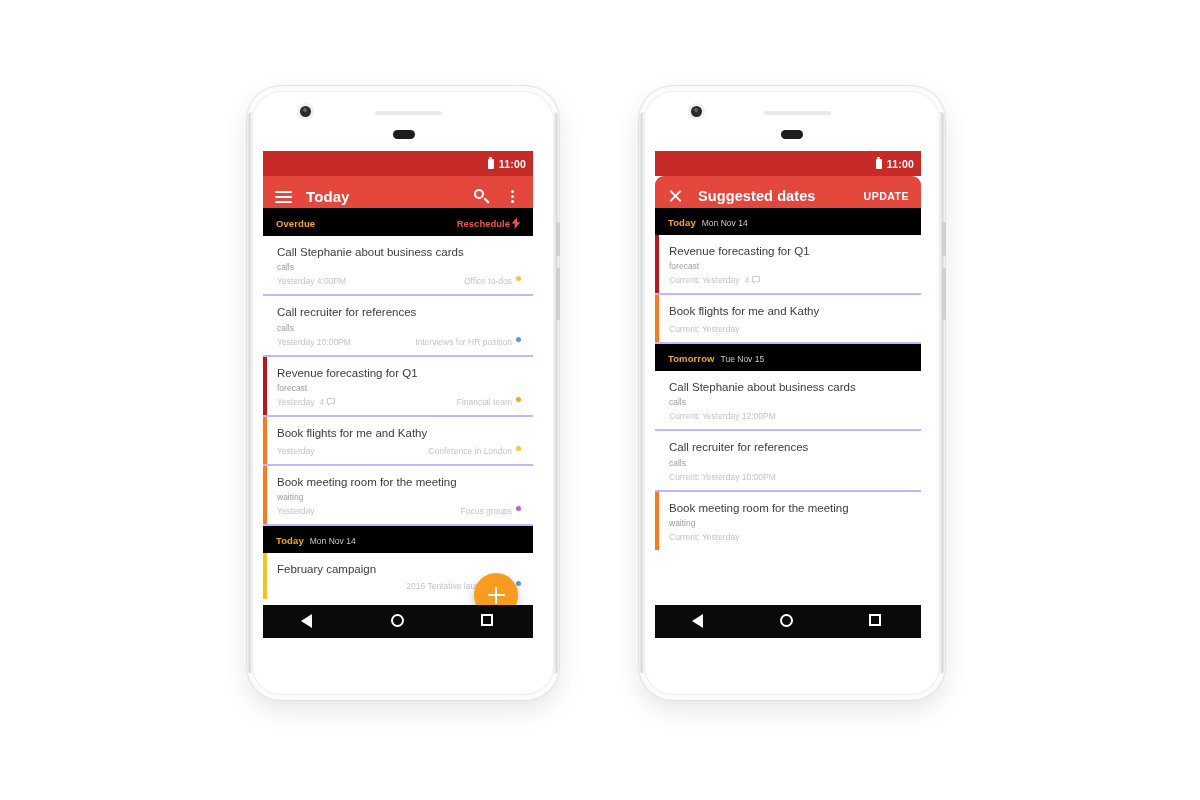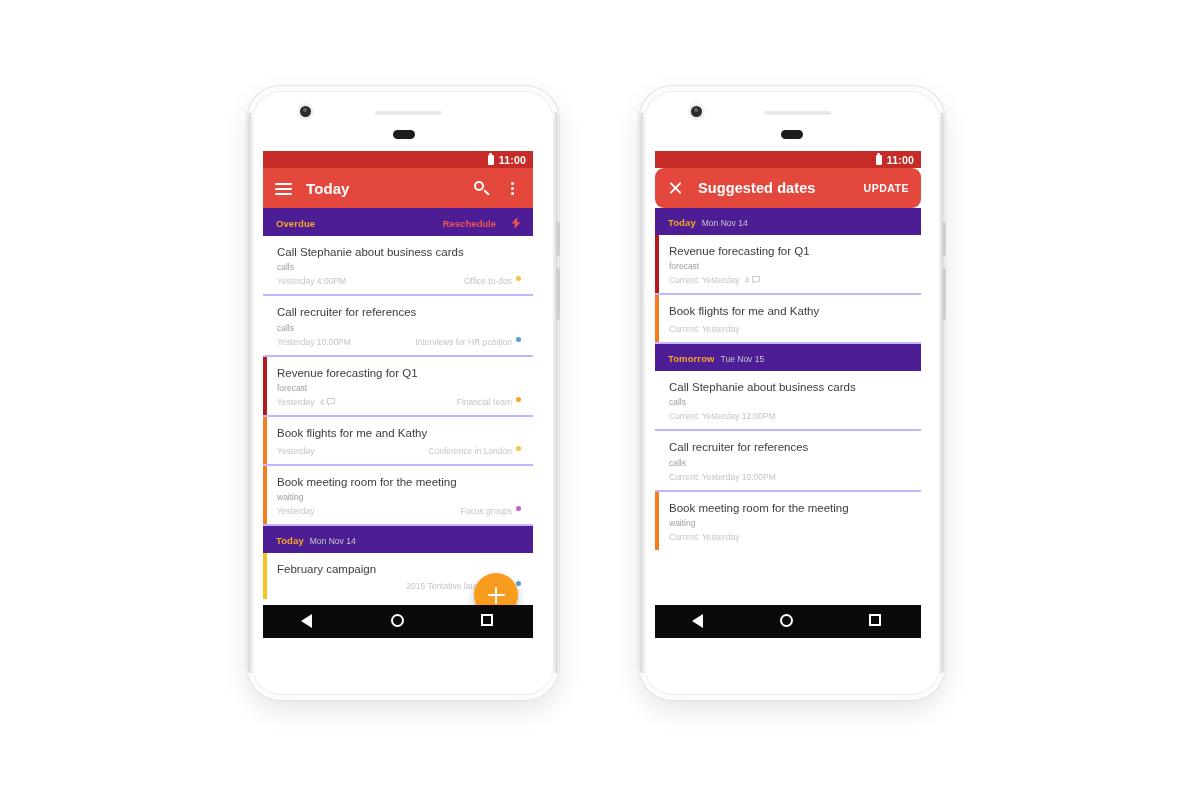--- a/index.html
+++ b/index.html
@@ -23,21 +23,21 @@
     background:#cfcfcf;}
   .cam{position:absolute;width:11px;height:11px;border-radius:50%;
     background:#2b2b2b;box-shadow:0 0 0 3px #f0f0f0;}
   .cam::after{content:"";position:absolute;left:3px;top:2px;width:4px;height:4px;
     border-radius:50%;background:#5a6470;}
   .grille{position:absolute;height:4px;border-radius:2px;background:#eaeaea;}
   .sensor{position:absolute;width:22px;height:9px;border-radius:5px;background:#1d1d1d;}
 
   
   .screen{position:absolute;overflow:hidden;background:#ffffff;}
-  .statusbar{height:17px;background:#c62b28;display:flex;align-items:center;
+  .statusbar{height:25px;background:#c62b28;display:flex;align-items:center;
     justify-content:flex-end;padding-right:7px;gap:5px;}
   .sb-batt{width:6px;height:10px;border-radius:1px;background:#fff;position:relative;}
   .sb-batt::before{content:"";position:absolute;left:1.5px;top:-2px;width:3px;height:2px;
     background:#fff;border-radius:1px;}
   .sb-time{color:#fff;font-size:10.5px;font-weight:bold;letter-spacing:.2px;}
 
   .appbar{height:40px;background:#e4473c;display:flex;align-items:center;
     padding:0 12px;gap:14px;}
   .appbar.sug{background:#e4473c;border-radius:9px;}
   .ab-title{color:#fff;font-size:15px;font-weight:bold;flex:1;letter-spacing:.1px;}
@@ -52,28 +52,28 @@
     border:2px solid #fff;box-sizing:border-box;}
   .ic-search i{position:absolute;right:1px;bottom:1px;width:7px;height:2px;background:#fff;
     border-radius:1px;transform:rotate(45deg);transform-origin:right center;}
   .ic-more i{position:absolute;left:7px;width:3px;height:3px;border-radius:50%;background:#fff;}
   .ic-more i:nth-child(1){top:2px;} .ic-more i:nth-child(2){top:7px;} .ic-more i:nth-child(3){top:12px;}
   .ab-update{color:#fff;font-size:10.5px;font-weight:bold;letter-spacing:.5px;}
 
   .list{position:absolute;left:0;right:0;bottom:0;overflow:hidden;background:#fff;}
 
   .hdr{position:relative;padding:9px 12px 7px 13px;display:flex;align-items:center;
-    justify-content:space-between;background:#4c1d95;}
+    justify-content:space-between;background:#000000;}
   .hdr-left{display:flex;align-items:baseline;gap:6px;}
   .hdr-lbl{font-size:9.5px;font-weight:bold;letter-spacing:.1px;}
   .hdr-lbl.overdue{color:#f5a623;}
   .hdr-lbl.today{color:#f5a623;}
   .hdr-lbl.tomorrow{color:#f5a623;}
   .hdr-date{font-size:8.5px;color:#c9c9c9;}
-  .hdr-right{display:flex;align-items:center;gap:15px;}
+  .hdr-right{display:flex;align-items:center;gap:1px;}
   .resched{font-size:9.5px;color:#ef5350;font-weight:bold;}
   .bolt{width:10px;height:12px;}
 
   .row{position:relative;background:#fff;border-bottom:2px solid #c4b5fd;
     padding:9px 12px 8px 14px;}
   .row:last-child{border-bottom:none;}
   .bar{position:absolute;left:0;top:0;bottom:0;width:4px;}
   .r-title{font-size:11.5px;color:#3c3c3c;line-height:1.25;}
   .r-sub{font-size:8.5px;color:#9e9e9e;margin-top:3px;}
   .r-meta{display:flex;align-items:center;justify-content:space-between;margin-top:4px;gap:8px;}

